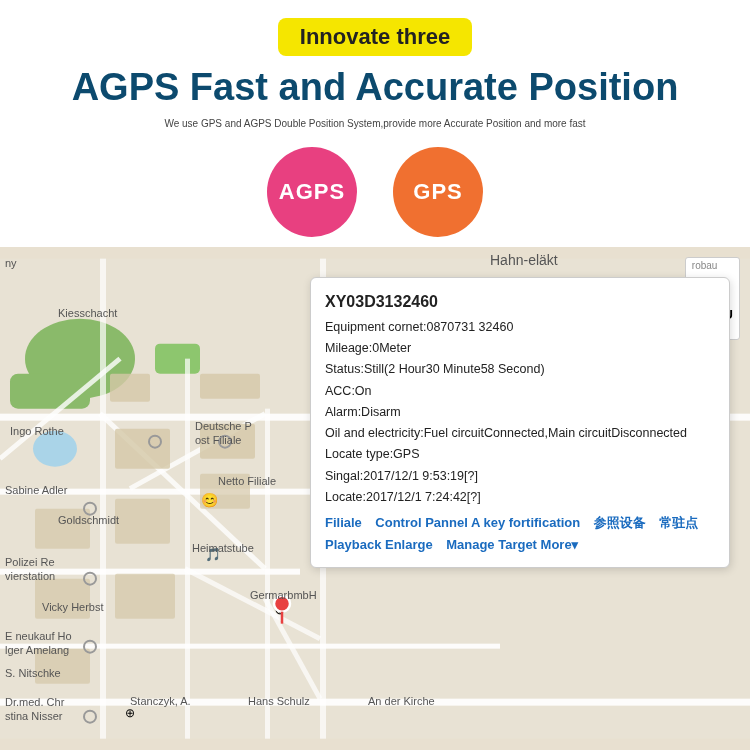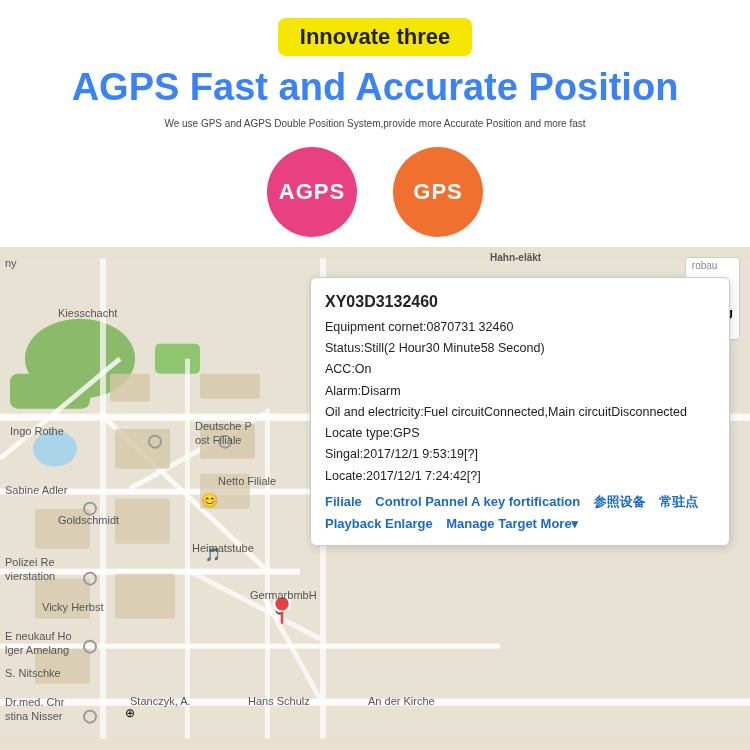--- a/index.html
+++ b/index.html
@@ -39,21 +39,21 @@
       font-weight: bold;
       padding: 6px 22px;
       border-radius: 8px;
       margin-bottom: 10px;
       display: inline-block;
     }
 
     .main-title {
       font-size: 38px;
       font-weight: 900;
-      color: #3b82f6;
+      color: #0c4a6e;
       text-align: center;
       line-height: 1.15;
       margin-bottom: 8px;
     }
 
     .subtitle {
       font-size: 10px;
       color: #444;
       text-align: center;
       margin-bottom: 18px;
@@ -265,32 +265,33 @@
       <div class="map-label" style="top:354px;left:42px;">Vicky Herbst</div>
       <div class="map-label" style="top:382px;left:5px;line-height:1.3;">E neukauf Ho<br>lger Amelang</div>
       <div class="map-label" style="top:420px;left:5px;">S. Nitschke</div>
       <div class="map-label" style="top:448px;left:5px;line-height:1.3;">Dr.med. Chr<br>stina Nisser</div>
       <div class="map-label" style="top:448px;left:130px;">Stanczyk, A.</div>
       <div class="map-label" style="top:448px;left:248px;">Hans Schulz</div>
       <div class="map-label" style="top:448px;left:368px;">An der Kirche</div>
       <div class="map-label" style="top:172px;left:195px;line-height:1.3;">Deutsche P<br>ost Filiale</div>
       <div class="map-label" style="top:228px;left:218px;">Netto Filiale</div>
       <div class="map-label" style="top:288px;left:192px;margin-top:7px;">Heimatstube</div>
-      <div class="map-label" style="top:5px;left:490px;font-size:10px;font-weight:bold;">Hahn-eläkt</div>
+      <div class="map-label" style="top:5px;left:490px;font-size:14px;">Hahn-eläkt</div>
       <div class="map-label" style="top:342px;left:250px;">GermarbmbH</div>
 
       <div class="baidu-bar">
         <span style="font-size:10px;color:#888;">robau</span>
         <span style="font-weight:bold;font-size:13px;margin-top:32px;">BAIDU</span>
         <span style="font-size:10px;color:#666;">▼</span>
       </div>
 
       <div class="info-card">
         <div class="card-title">XY03D3132460</div>
         <div class="card-line">Equipment cornet:0870731 32460</div>
+        <div class="card-line">Mileage:0Meter</div>
         <div class="card-line">Status:Still(2 Hour30 Minute58 Second)</div>
         <div class="card-line">ACC:On</div>
         <div class="card-line">Alarm:Disarm</div>
         <div class="card-line">Oil and electricity:Fuel circuitConnected,Main circuitDisconnected</div>
         <div class="card-line">Locate type:GPS</div>
         <div class="card-line">Singal:2017/12/1 9:53:19[?]</div>
         <div class="card-line">Locate:2017/12/1 7:24:42[?]</div>
         <div class="card-links">
           <a href="#">Filiale</a>
           <a href="#">Control Pannel A key fortification</a>

